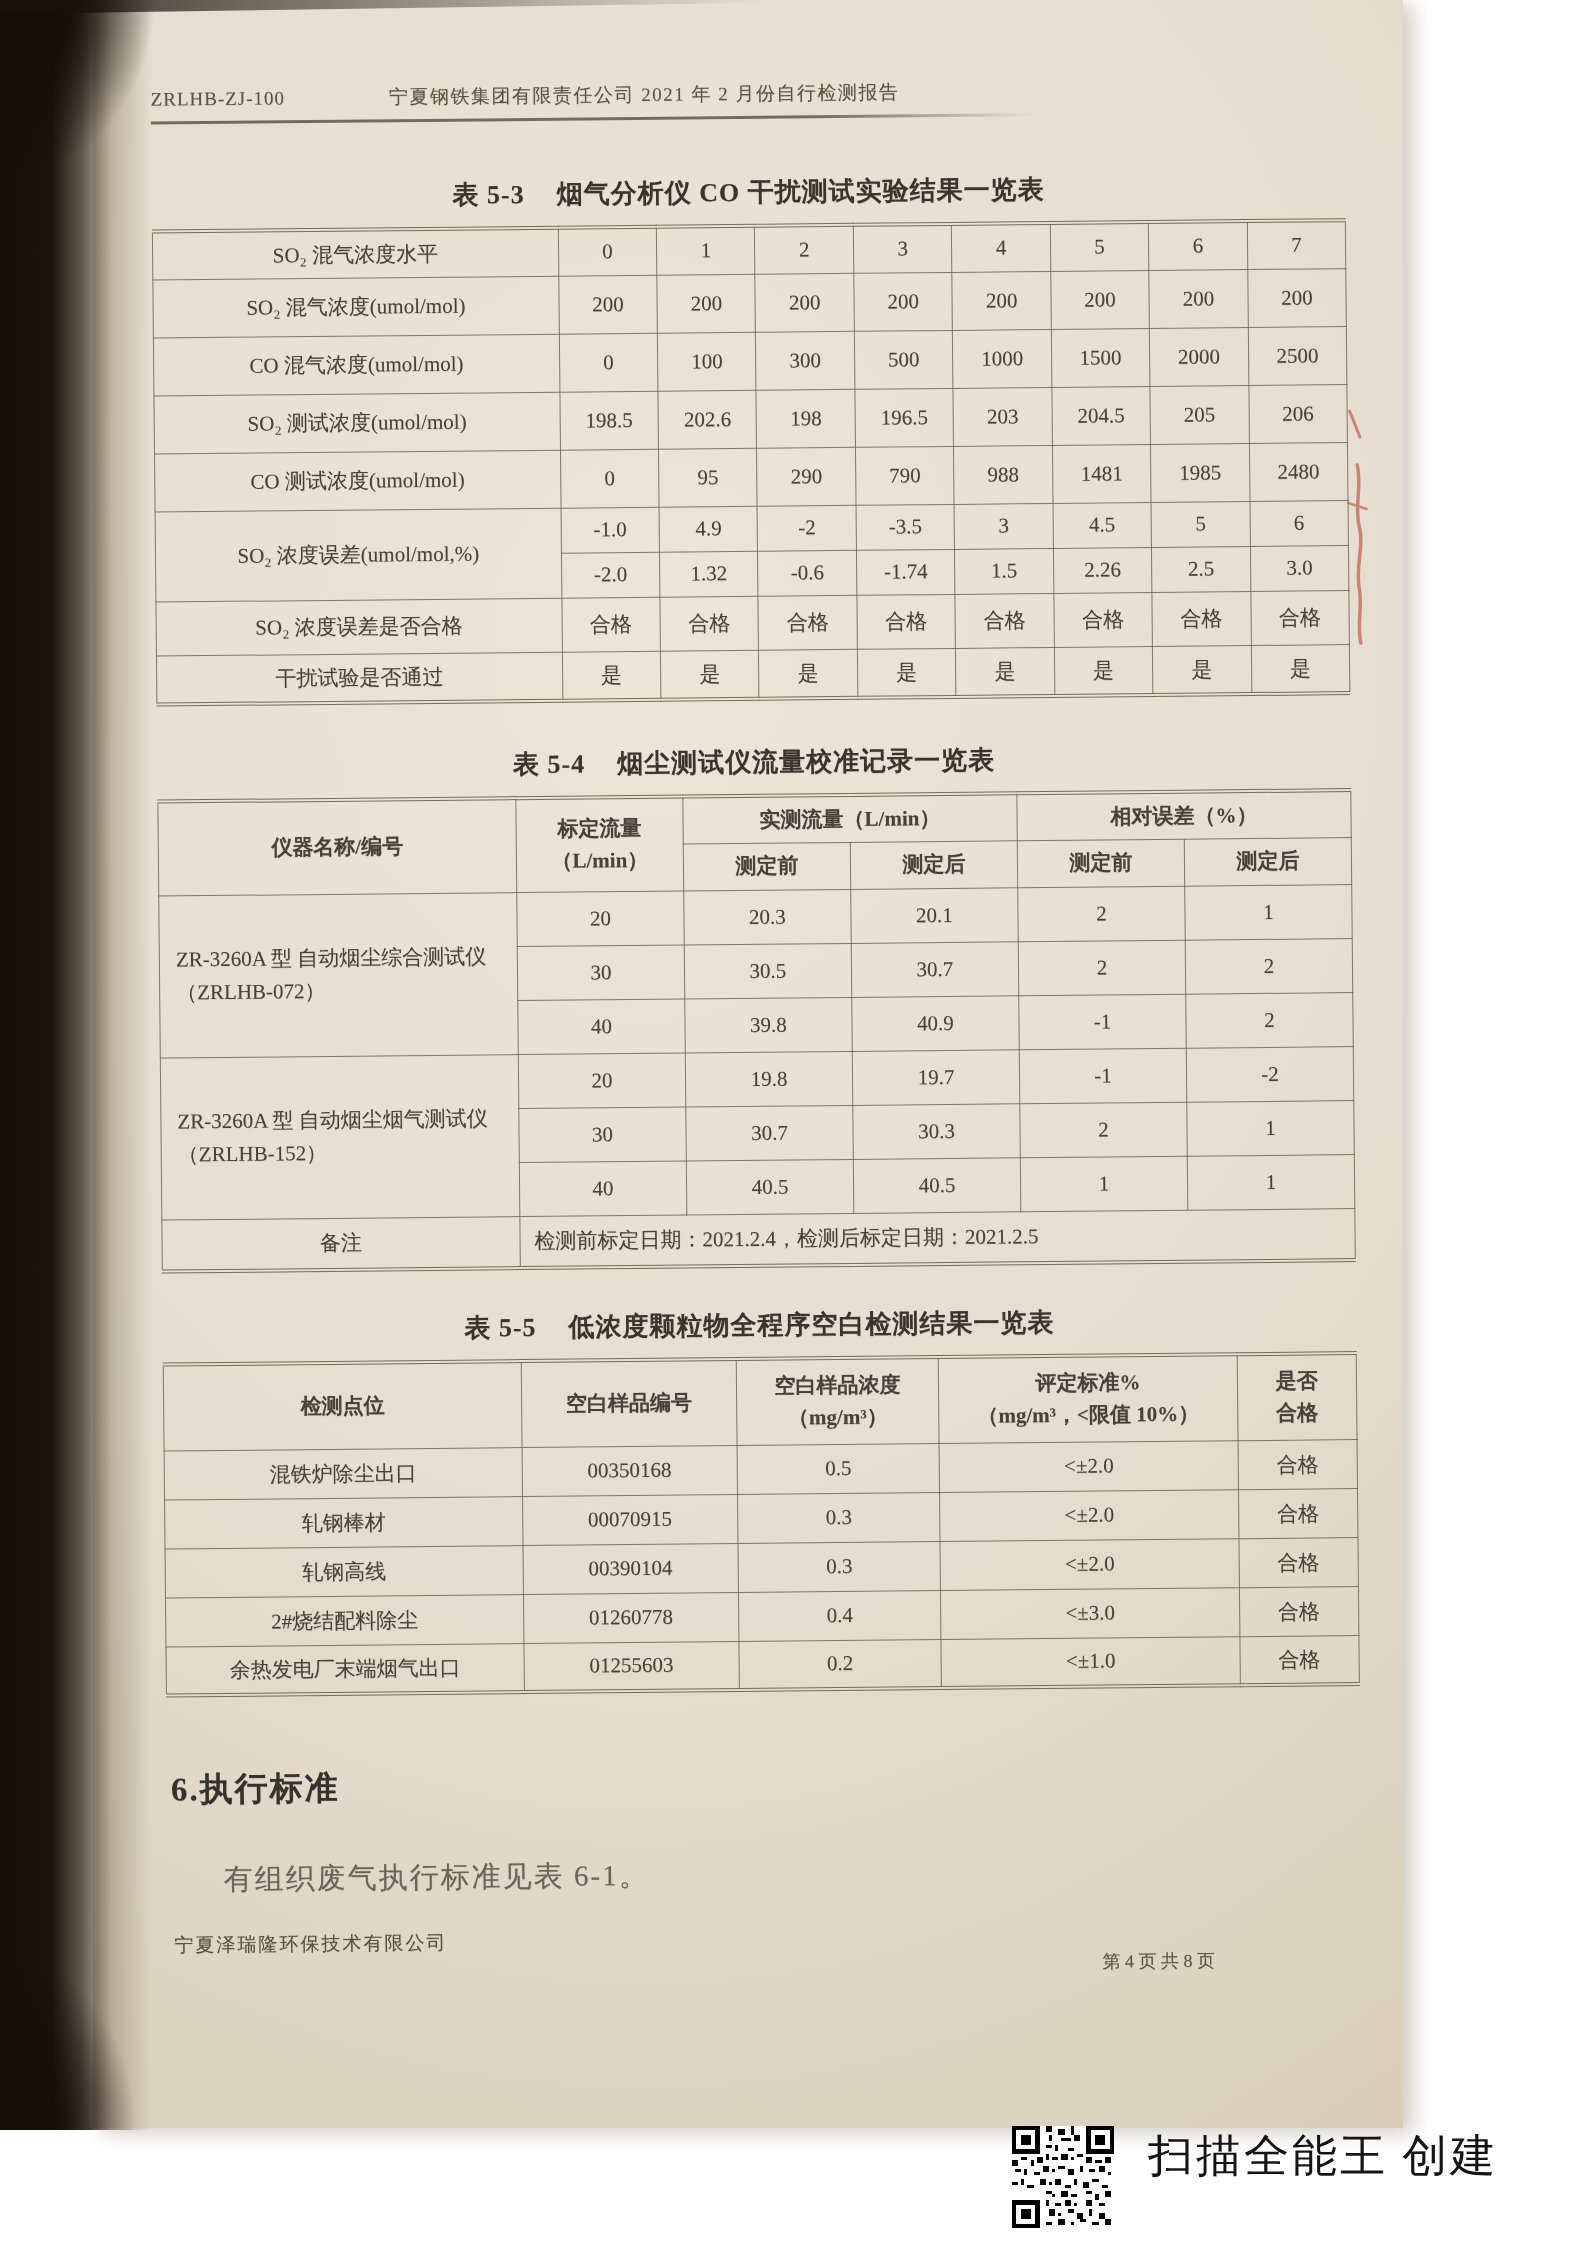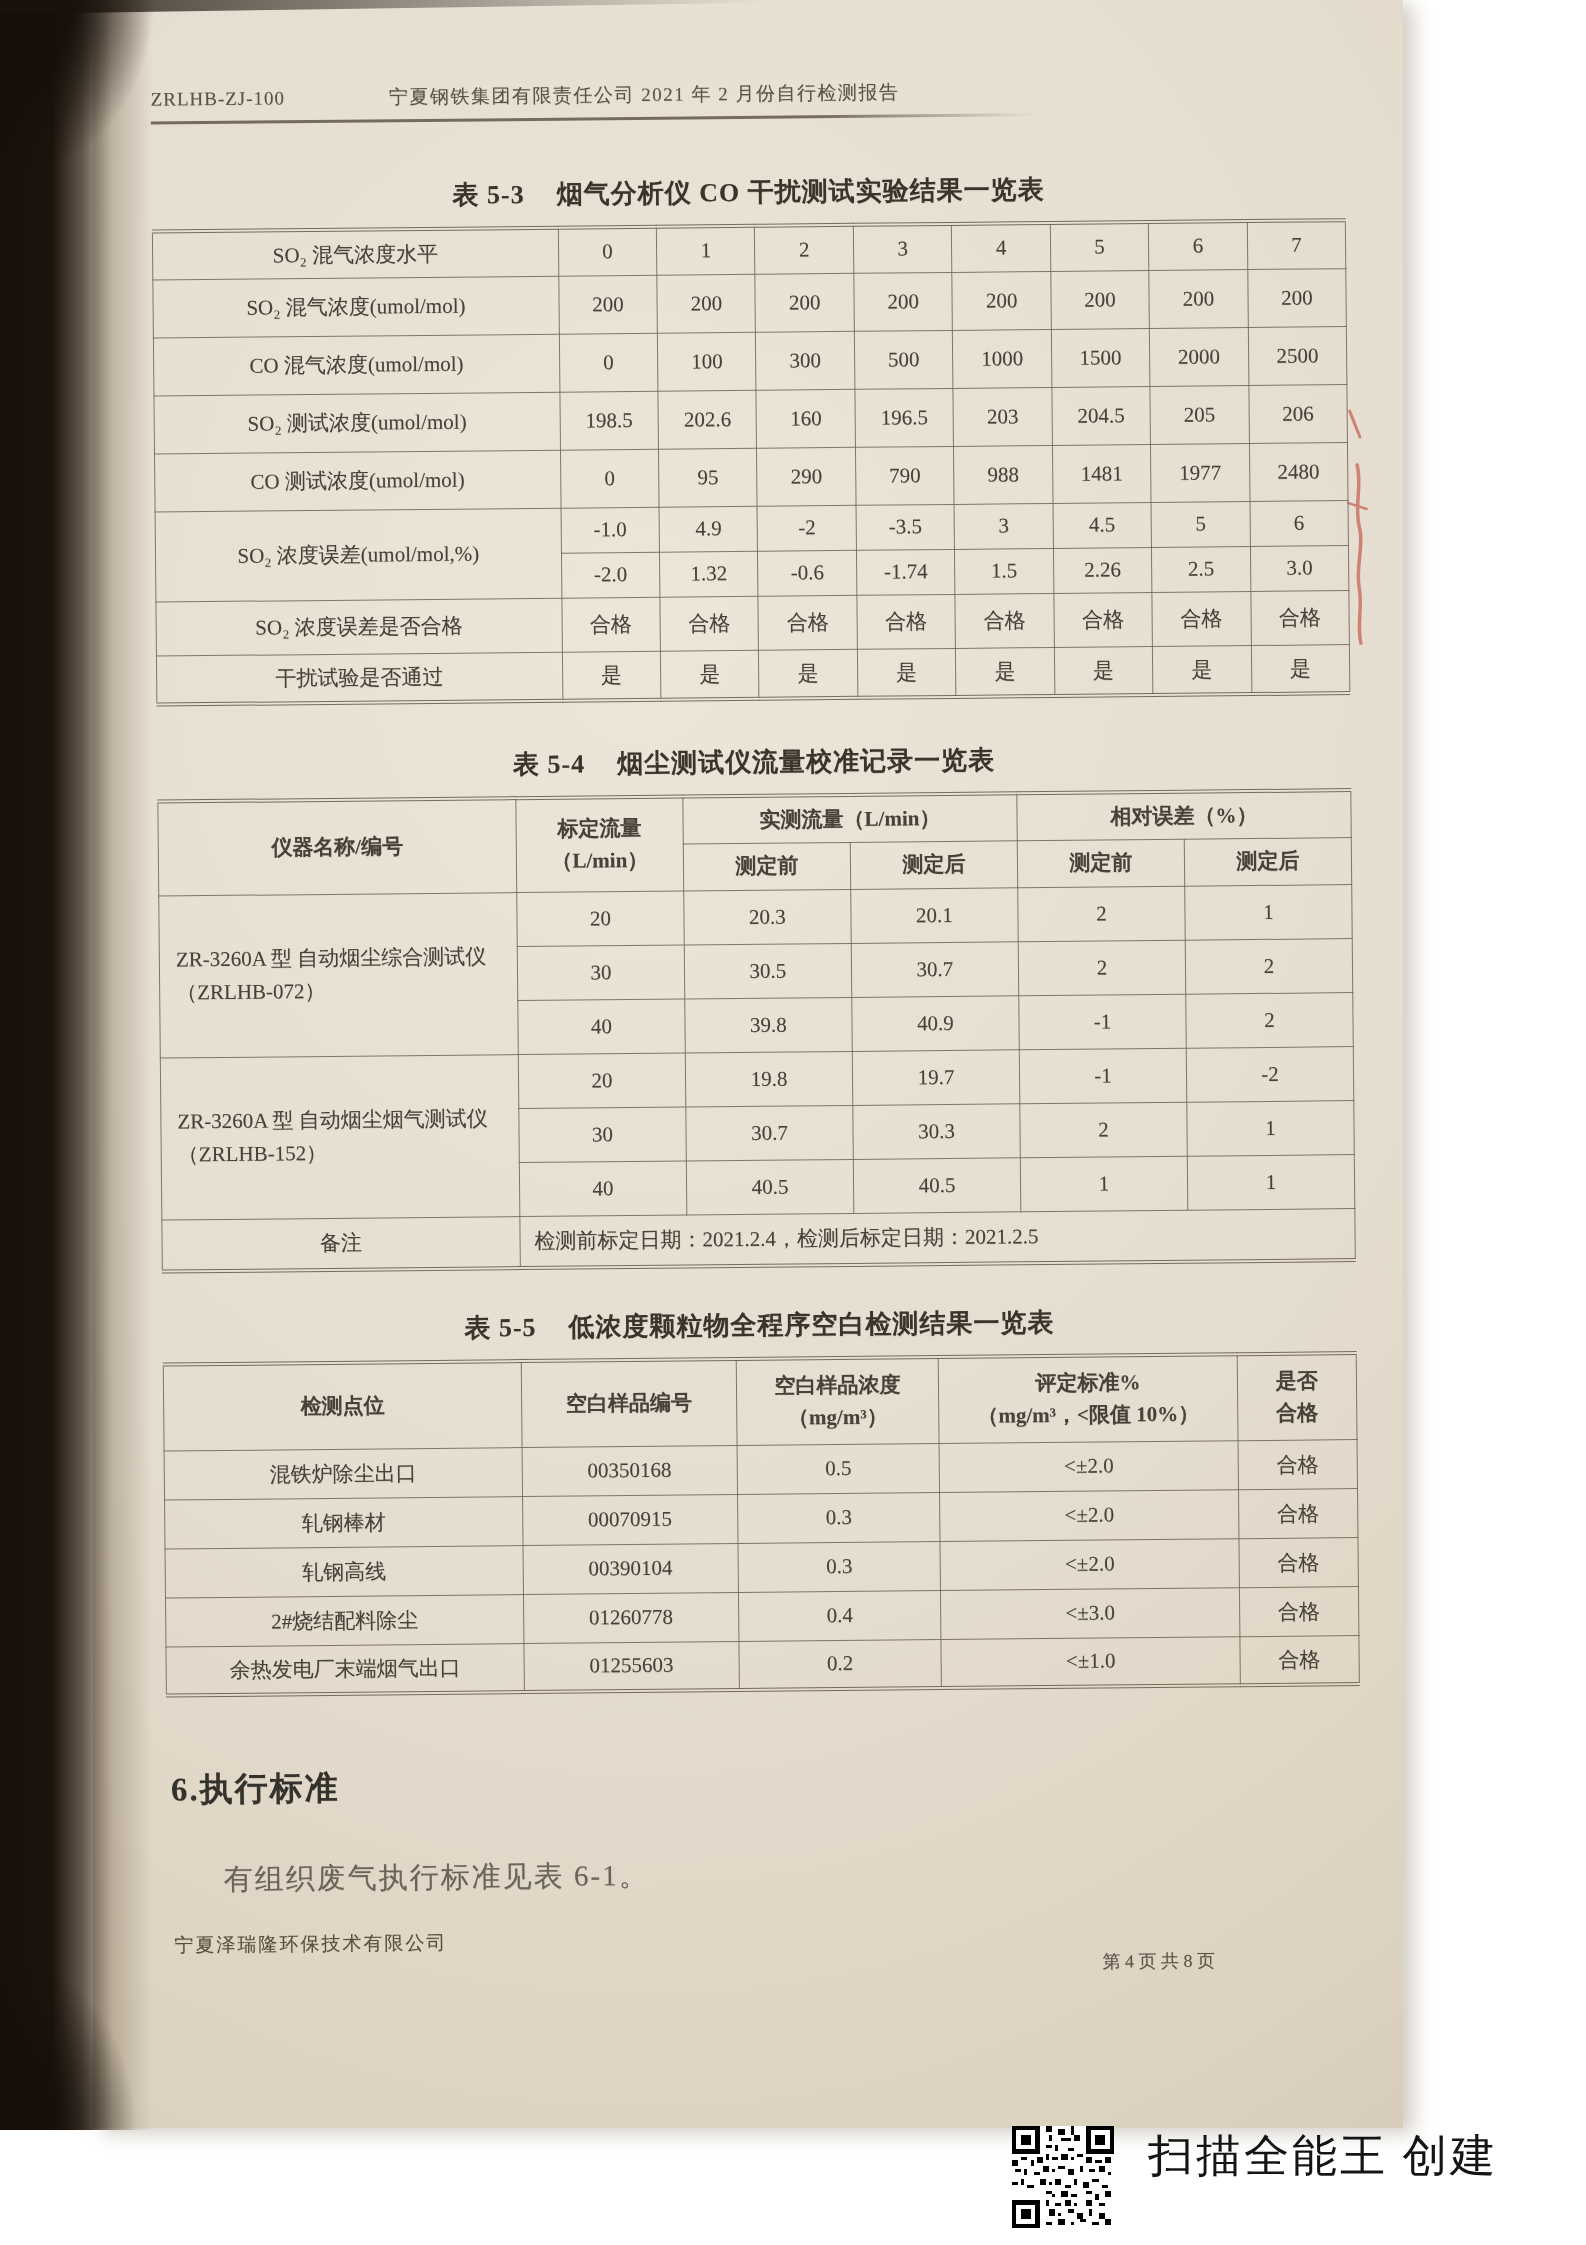--- a/index.html
+++ b/index.html
@@ -140,36 +140,36 @@
           <td>500</td>
           <td>1000</td>
           <td>1500</td>
           <td>2000</td>
           <td>2500</td>
         </tr>
         <tr class="std">
           <td class="lb">SO₂ 测试浓度(umol/mol)</td>
           <td>198.5</td>
           <td>202.6</td>
-          <td>160</td>
+          <td>198</td>
           <td>196.5</td>
           <td>203</td>
           <td>204.5</td>
           <td>205</td>
           <td>206</td>
         </tr>
         <tr class="std">
           <td class="lb">CO 测试浓度(umol/mol)</td>
           <td>0</td>
           <td>95</td>
           <td>290</td>
           <td>790</td>
           <td>988</td>
           <td>1481</td>
-          <td>1977</td>
+          <td>1985</td>
           <td>2480</td>
         </tr>
         <tr class="half">
           <td class="lb" rowspan="2">SO₂ 浓度误差(umol/mol,%)</td>
           <td>-1.0</td>
           <td>4.9</td>
           <td>-2</td>
           <td>-3.5</td>
           <td>3</td>
           <td>4.5</td>

